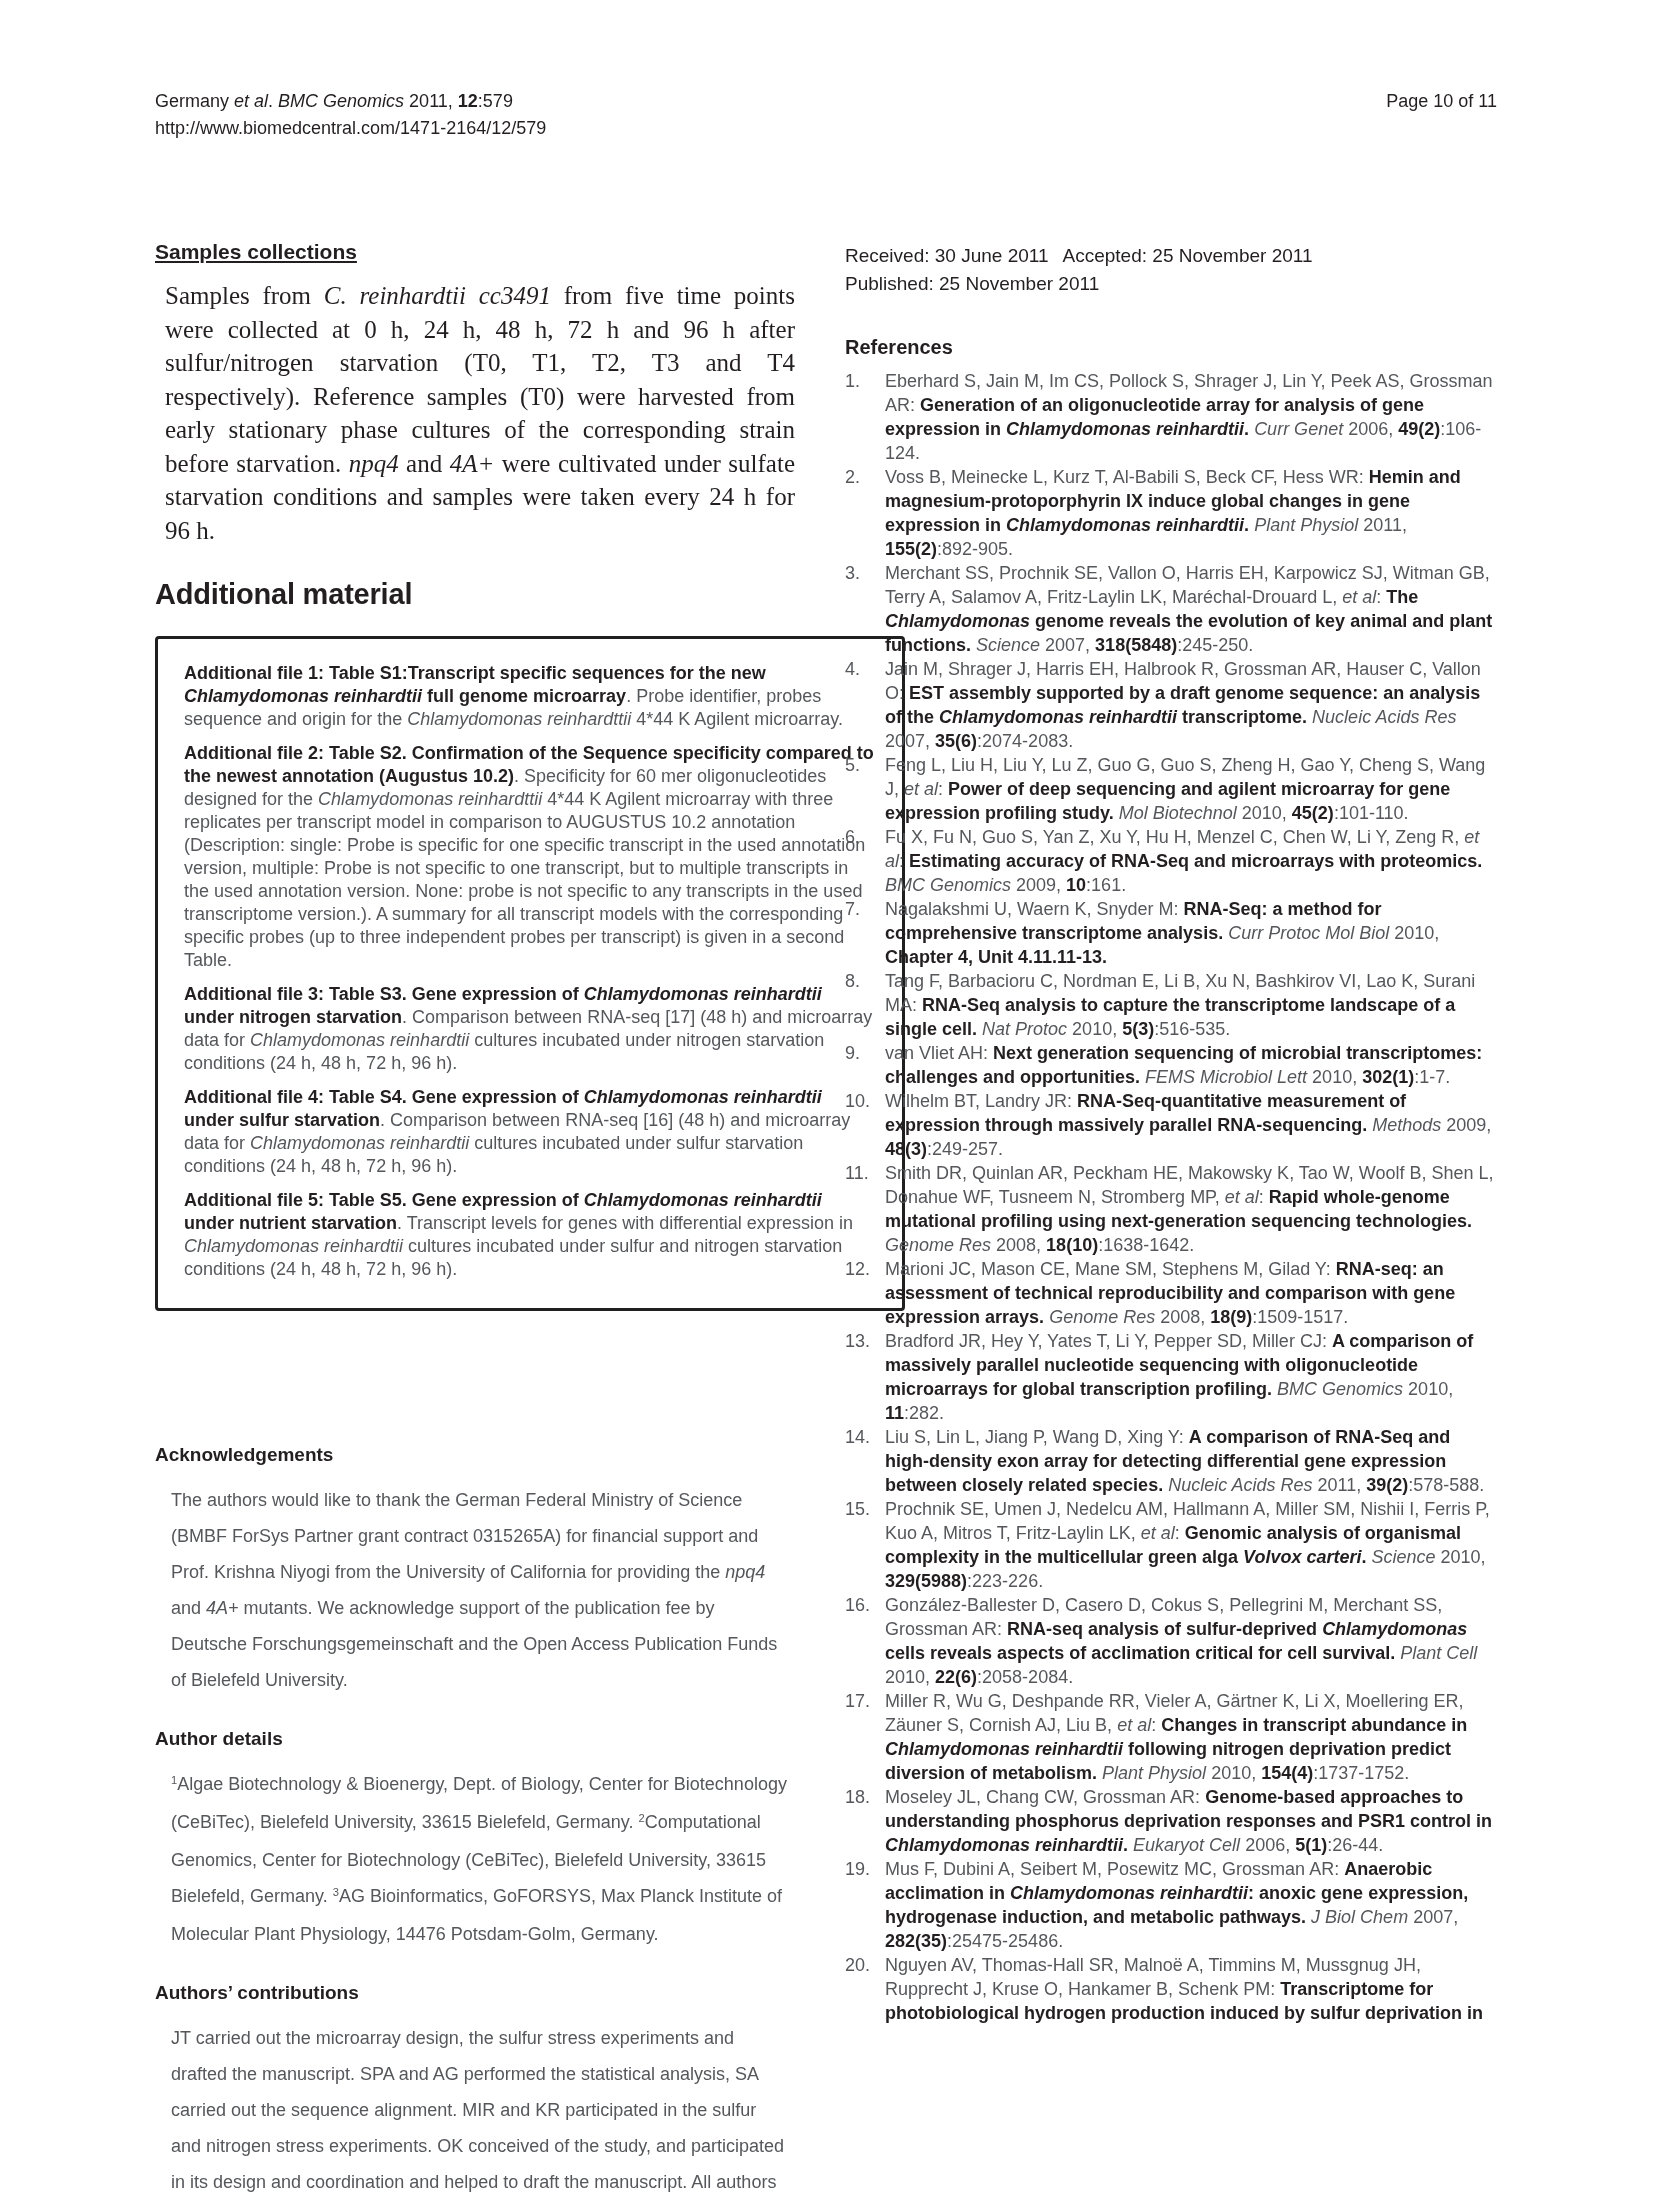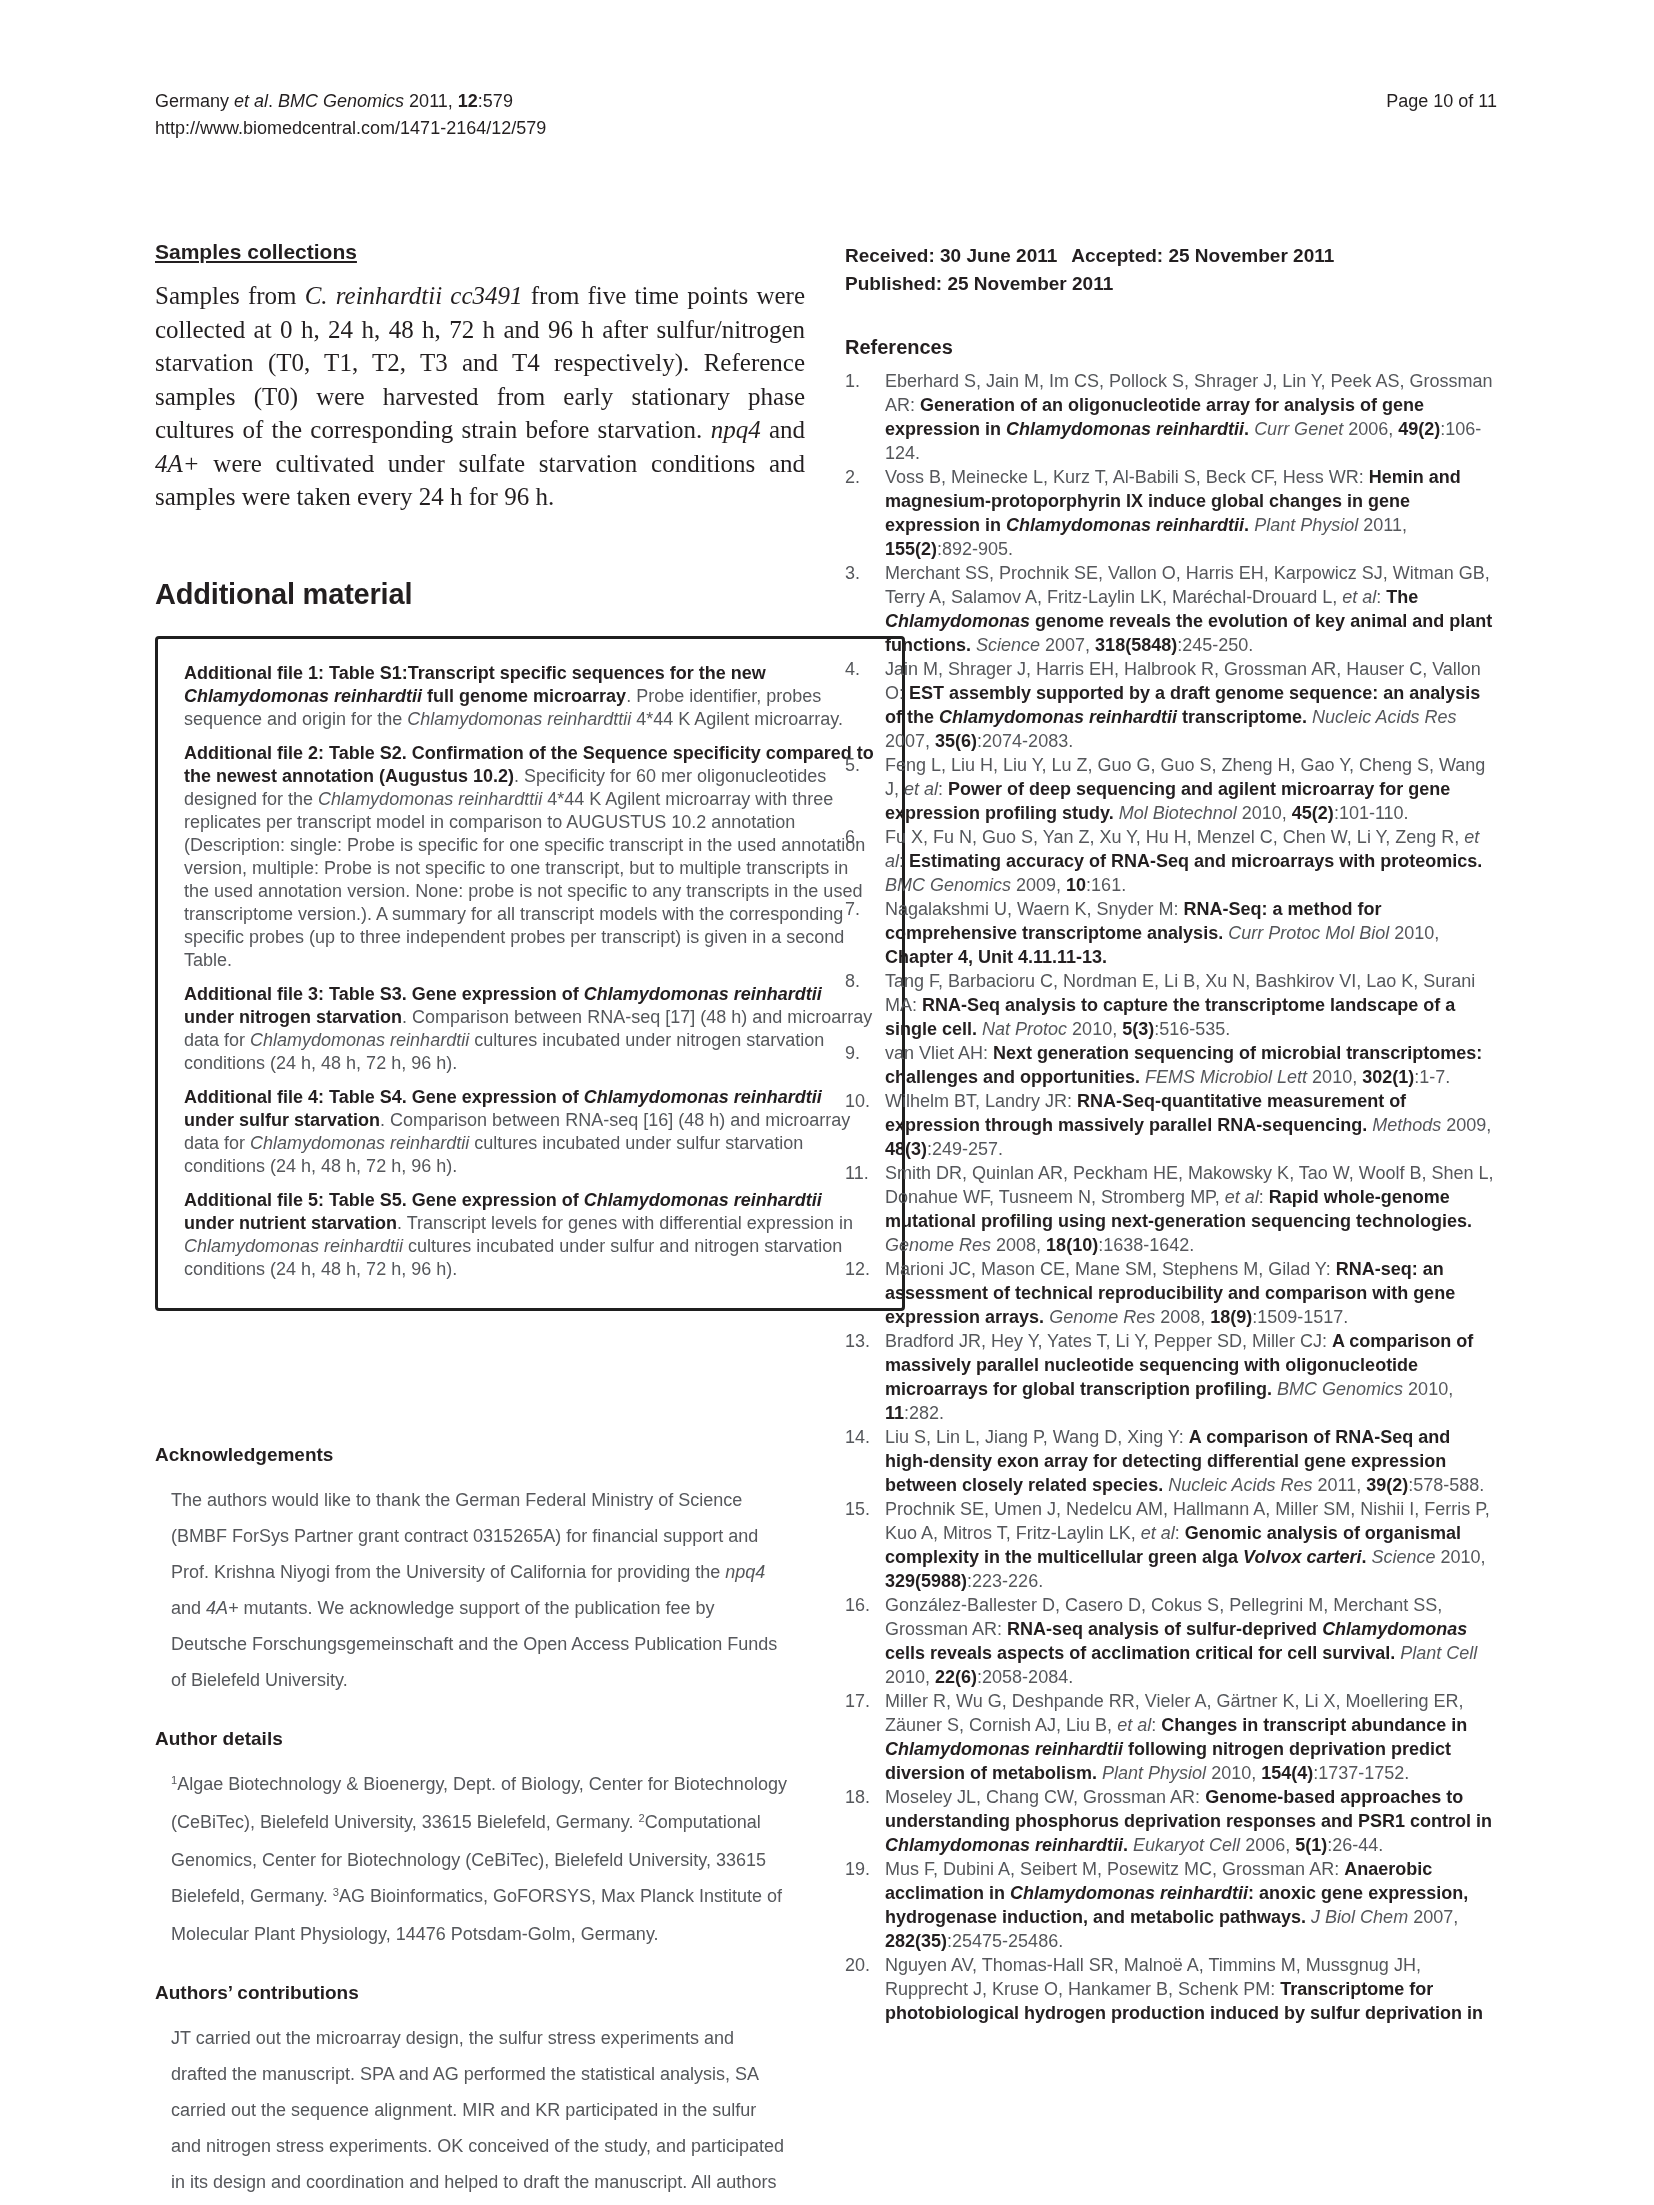--- a/index.html
+++ b/index.html
@@ -22,38 +22,38 @@
   .page-num{position:absolute;right:157px;top:88px;font-size:18px;line-height:27px;}
   .col-right{position:absolute;left:845px;width:652px;top:242px;}
 
   .block-samples{position:absolute;left:155px;top:240px;width:650px;}
   .block-additional{position:absolute;left:155px;top:578px;width:750px;}
   .block-backmatter{position:absolute;left:155px;top:1444px;width:650px;}
 
   .small-heading{font-size:21px;font-weight:700;margin:0 0 15px 0;color:var(--dark);text-decoration:underline;}
   .serif-para{
     font-family:"Liberation Serif", serif;
-    font-size:25px;line-height:33.5px;text-align:justify;margin:0;color:var(--dark);
+    font-size:25px;line-height:33.5px;text-align:justify;margin:10px;color:var(--dark);
   }
   .section-heading{font-size:29px;font-weight:700;margin:0 0 25px 0;color:var(--dark);letter-spacing:-0.2px;}
 
   .files-box{
     border:3px solid var(--border);border-radius:4px;
     padding:12px 26px 16px 26px;
   }
   .file-entry{
     font-size:18px;line-height:23px;color:var(--gray);
     margin:11px 0;
   }
 
   .bm-section{margin-bottom:30px;}
   .bm-heading{font-size:19px;font-weight:700;margin:0 0 4px 0;color:var(--dark);}
   .bm-text{font-size:18px;line-height:36px;color:var(--gray);margin:16px;}
 
-  .received-line{font-size:19px;line-height:28px;color:var(--dark);font-weight:bold;}
+  .received-line{font-size:19px;line-height:28px;color:var(--dark);}
   .accepted-gap{margin-left:14px;}
 
   .refs-heading{font-size:20px;font-weight:700;margin:38px 0 10px 0;color:var(--dark);}
   .ref-list{}
   .ref-item{display:flex;font-size:18px;line-height:24px;color:var(--gray);}
   .ref-num{width:40px;flex:none;}
   .ref-body{flex:1;}
 
   
   .st-i{font-style:italic;}

